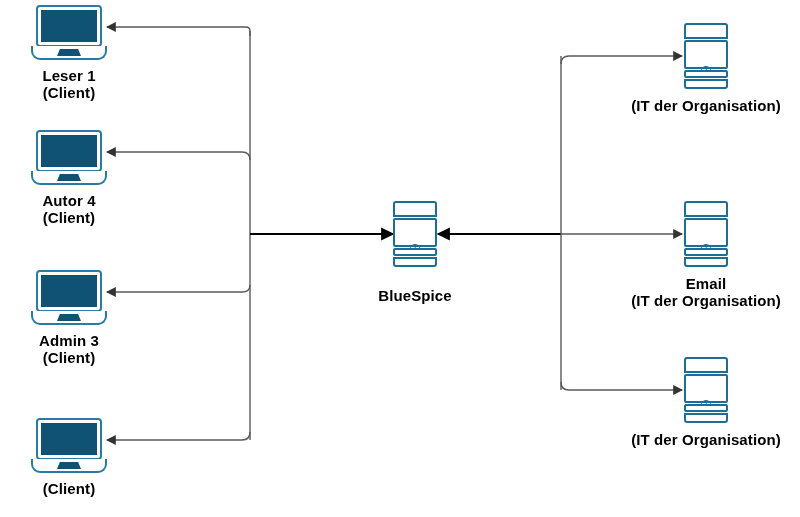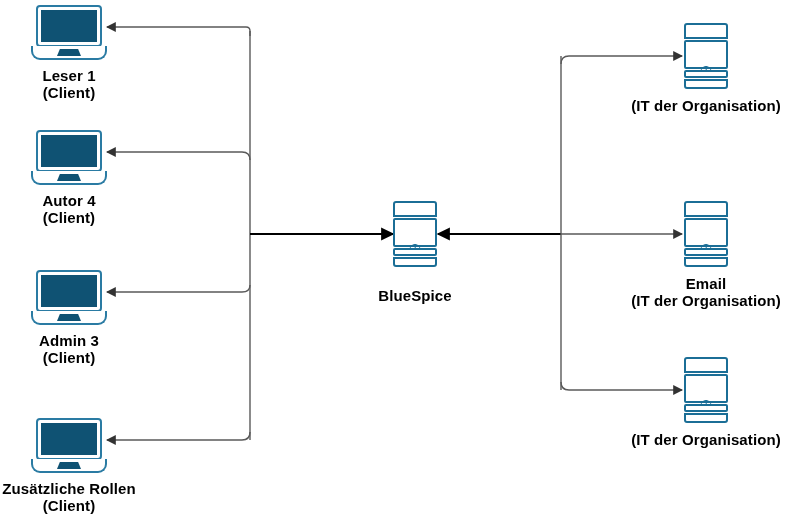--- a/index.html
+++ b/index.html
@@ -239,21 +239,20 @@
 
   <div class="node" style="left:69px; top:418px;">
     <div class="node-graphic laptop">
       <div class="lid">
         <div class="screen"></div>
       </div>
       <div class="base"></div>
       <div class="touchpad"></div>
     </div>
     <div class="node-label" style="top:62px;">
-      <span>Zusätzliche Rollen</span>
       <span class="sub">(Client)</span>
     </div>
   </div>
 
   <div class="node" style="left:415px; top:201px;">
     <div class="node-graphic server">
       <div class="bay bay-top"></div>
       <div class="bay bay-main">
         <div class="power"></div>
       </div>

